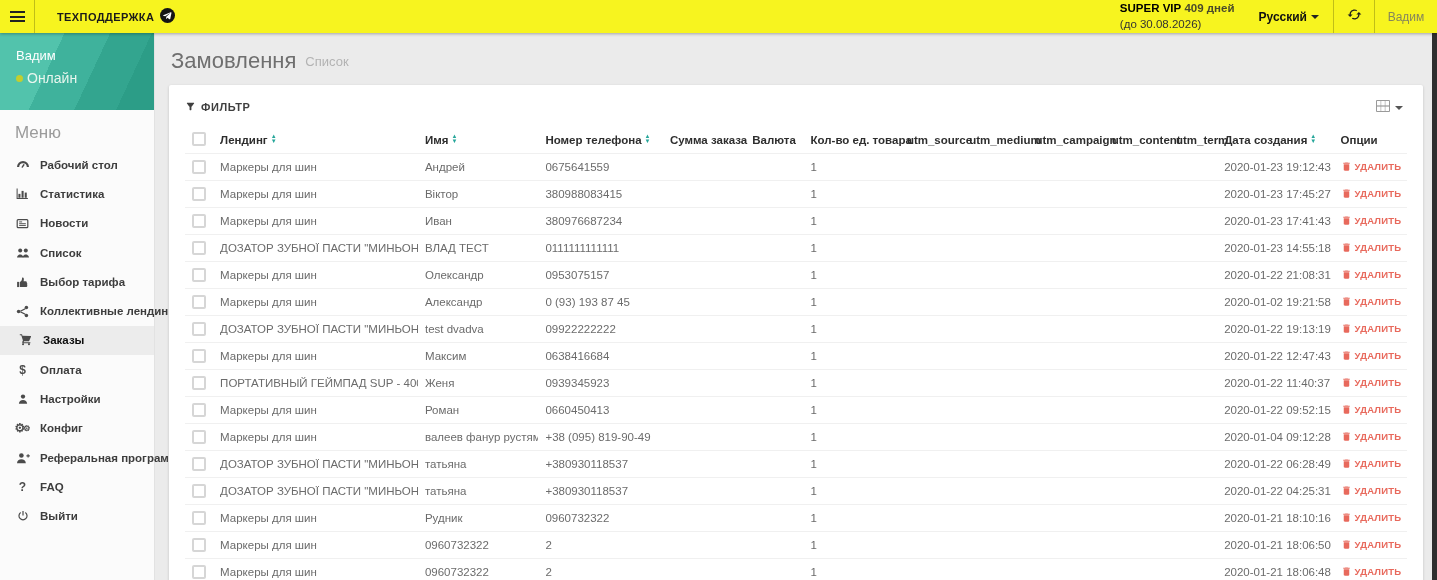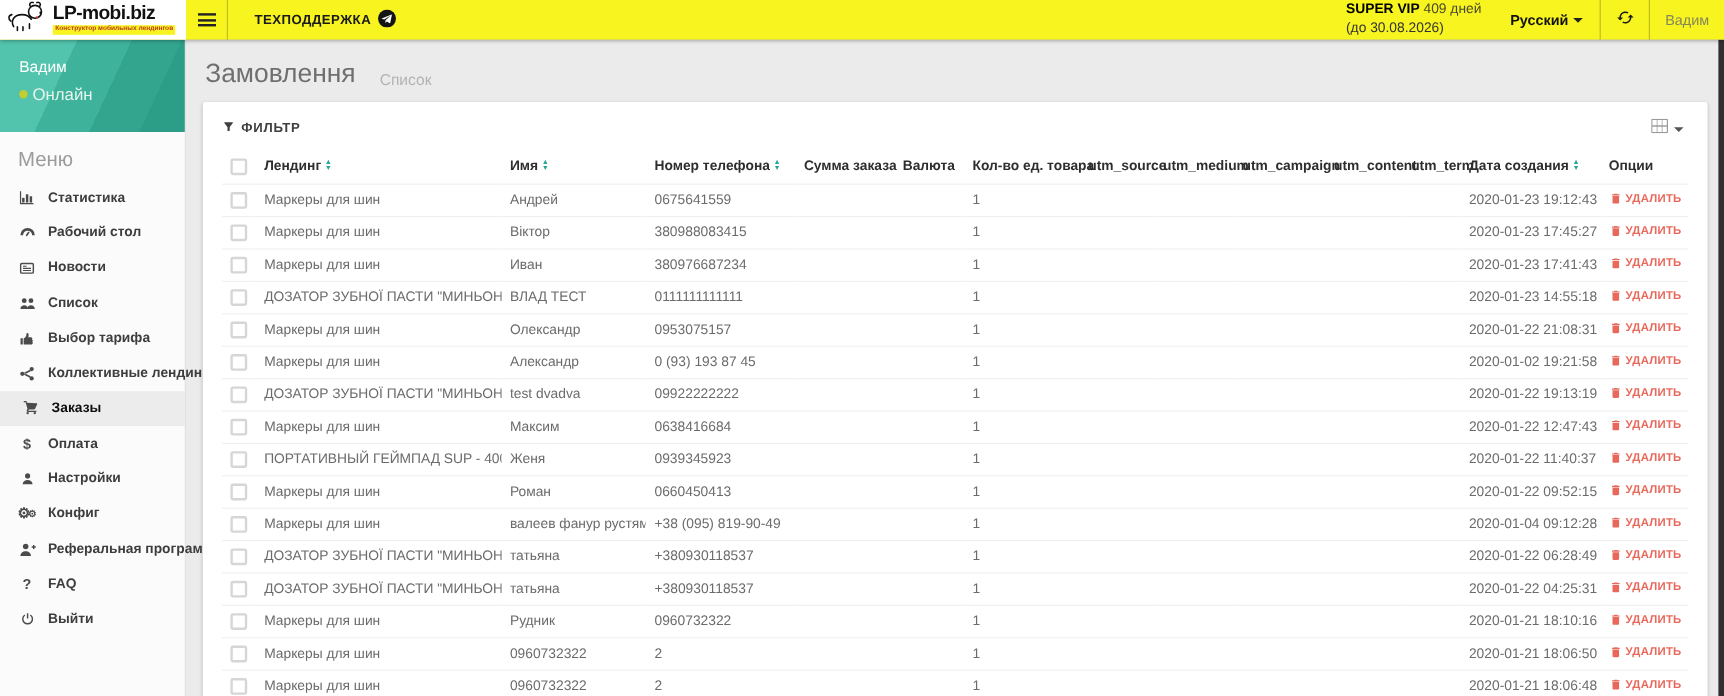--- a/index.html
+++ b/index.html
@@ -18,21 +18,21 @@
   .burger { width:34px; display:flex; flex-direction:column; justify-content:center;
     align-items:center; gap:2.5px; cursor:pointer; }
   .burger i { display:block; width:15px; height:2px; background:#222; }
   .tb-divider { width:1px; background:rgba(0,0,0,.22); }
   .support { display:flex; align-items:center; gap:6px; padding:0 22px;
     font-size:11px; font-weight:bold; color:#1a1a1a; letter-spacing:.4px; cursor:pointer; }
   .tb-spacer { flex:1; }
   .plan { display:flex; flex-direction:column; justify-content:center; line-height:1.35;
     font-size:11.5px; color:#333; padding:0 10px; }
   .plan b { color:#000; }
-  .plan .days { color:#4a4a2a; font-weight:normal; }
+  .plan .days { color:#4a4a2a; font-weight:bold; }
   .lang { display:flex; align-items:center; gap:4px; padding:0 14px; font-size:12px;
     font-weight:bold; color:#111; cursor:pointer; }
   .caret { width:0; height:0; border-left:4px solid transparent;
     border-right:4px solid transparent; border-top:4px solid #222; margin-top:1px; }
   .refresh { width:40px; display:flex; align-items:center; justify-content:center; cursor:pointer; }
   .tb-user { width:62px; display:flex; align-items:center; justify-content:center;
     font-size:12px; color:#85855c; cursor:pointer; }
 
   
   .shell { display:flex; height:547px; position:relative; }
@@ -49,21 +49,21 @@
   .menu-label { padding:13px 15px 7px; font-size:17px; color:#9b9b9b; }
   .sitem { display:flex; align-items:center; gap:10px; padding:0 15px; height:29.3px;
     font-size:11.5px; font-weight:bold; color:#3d3d3d; cursor:pointer; white-space:nowrap; }
   .sitem.active { background:#ececec; color:#0f0f0f;padding-left:18px; }
   .sicon { width:15px; display:flex; justify-content:center; align-items:center;
     color:#4b4b4b; font-size:12px; flex-shrink:0; }
   .sicon .tiny { font-size:8px; margin-left:-2px; vertical-align:top; }
 
   
   .main { flex:1; overflow:hidden; padding-right:10px; }
-  .page-head { padding:15px 16px 11px; display:flex; align-items:flex-end; gap:20px; }
+  .page-head { padding:15px 16px 11px; display:flex; align-items:center; gap:9px; }
   .page-title { font-size:22px; color:#6f6f6f; }
   .page-sub { font-size:13px; color:#b3b3b3; }
   .card { background:#fff; margin:0 4px 0 14px; border-radius:2px;
     box-shadow:0 1px 3px rgba(0,0,0,.18); min-height:500px; }
   .card-toolbar { display:flex; justify-content:space-between; align-items:center;
     padding:13px 16px 11px; }
   .filter-btn { display:flex; align-items:center; gap:5px; font-size:11px; font-weight:bold;
     color:#3f3f3f; letter-spacing:.6px; cursor:pointer; }
   .grid-btn { display:flex; align-items:center; gap:5px; cursor:pointer; padding-right:4px; }
 
@@ -81,38 +81,20 @@
   .cb { display:inline-block; width:14px; height:14px; border:2px solid #d6d6d6;
     border-radius:2px; background:#fff; cursor:pointer; vertical-align:middle; }
   .delbtn { display:inline-flex; align-items:center; gap:3px; color:#e8695c;
     font-size:9.5px; font-weight:bold; letter-spacing:.2px; cursor:pointer;justify-content:flex-end; }
   .delbtn svg { display:block; }
 </style>
 </head>
 <body>
 
 <div class="topbar">
-  <div class="logo-block">
-    <span>
-      <svg viewBox="0 0 44 34" width="34" height="27" fill="none" stroke="#111" stroke-width="1.7" stroke-linecap="round">
-        <path d="M4 21c-3-2-3-6 1-7"></path>
-        <path d="M7 27c-4-7 1-13 9-13 5 0 8 2 10 5"></path>
-        <circle cx="30" cy="11" r="7"></circle>
-        <path d="M25 5c-2-3 1-5 3-4"></path>
-          <path d="M35 5c2-3-1-5-3-4"></path>
-        <circle cx="36" cy="12" r="1.3" fill="#111" stroke="none"></circle>
-        <path d="M11 27v4M17 27v4M24 24v5"></path>
-        <circle cx="32" cy="17" r="1.3" fill="#d23b2f" stroke="none"></circle>
-      </svg>
-    </span>
-    <span class="logo-text">
-      <span class="logo-title">LP-mobi.biz</span>
-      <span class="logo-sub">Конструктор мобильных лендингов</span>
-    </span>
-  </div>
   <div class="burger">
       <i></i>
       <i></i>
       <i></i>
     </div>
   <div class="tb-divider"></div>
   <div class="support">
     <span>ТЕХПОДДЕРЖКА</span>
     <span>
       <svg viewBox="0 0 16 16" width="15" height="15">
@@ -150,39 +132,39 @@
       <div class="uname">Вадим</div>
       <div class="ustatus">
         <span class="dot"></span>
         <span>Онлайн</span>
       </div>
     </div>
     <div class="menu-label">Меню</div>
 
     <div class="sitem">
       <span class="sicon">
+        <svg viewBox="0 0 14 14" width="14" fill="currentColor">
+            <path d="M7 3a6 6 0 0 0-6 6h2.2A3.8 3.8 0 0 1 7 5.2 3.8 3.8 0 0 1 10.8 9H13a6 6 0 0 0-6-6z"></path>
+            <rect x="6.3" y="5.8" width="1.4" height="4.2" rx=".7" transform="rotate(35 7 8)"></rect>
+          </svg>
+      </span>
+        <span>Рабочий стол</span>
+    </div>
+    <div class="sitem">
+      <span class="sicon">
         <svg viewBox="0 0 14 14" width="13">
             <path d="M1.2 1.5v11h11.6" stroke="currentColor" stroke-width="1.1" fill="none"></path>
             <g fill="currentColor">
               <rect x="2.6" y="7.4" width="2.2" height="4.2"></rect>
               <rect x="6" y="4.2" width="2.2" height="7.4"></rect>
               <rect x="9.4" y="6" width="2.2" height="5.6"></rect>
             </g>
           </svg>
       </span>
         <span>Статистика</span>
-    </div>
-    <div class="sitem">
-      <span class="sicon">
-        <svg viewBox="0 0 14 14" width="14" fill="currentColor">
-            <path d="M7 3a6 6 0 0 0-6 6h2.2A3.8 3.8 0 0 1 7 5.2 3.8 3.8 0 0 1 10.8 9H13a6 6 0 0 0-6-6z"></path>
-            <rect x="6.3" y="5.8" width="1.4" height="4.2" rx=".7" transform="rotate(35 7 8)"></rect>
-          </svg>
-      </span>
-        <span>Рабочий стол</span>
     </div>
     <div class="sitem">
       <span class="sicon">
         <svg viewBox="0 0 14 14" width="13" fill="none" stroke="currentColor">
             <rect x="1.3" y="2.8" width="11.4" height="8.6" rx="1" stroke-width="1.3"></rect>
             <path d="M3.4 5.3h3.2M3.4 7.2h7.2M3.4 9.1h7.2" stroke-width="1"></path>
           </svg>
       </span>
         <span>Новости</span>
     </div>

